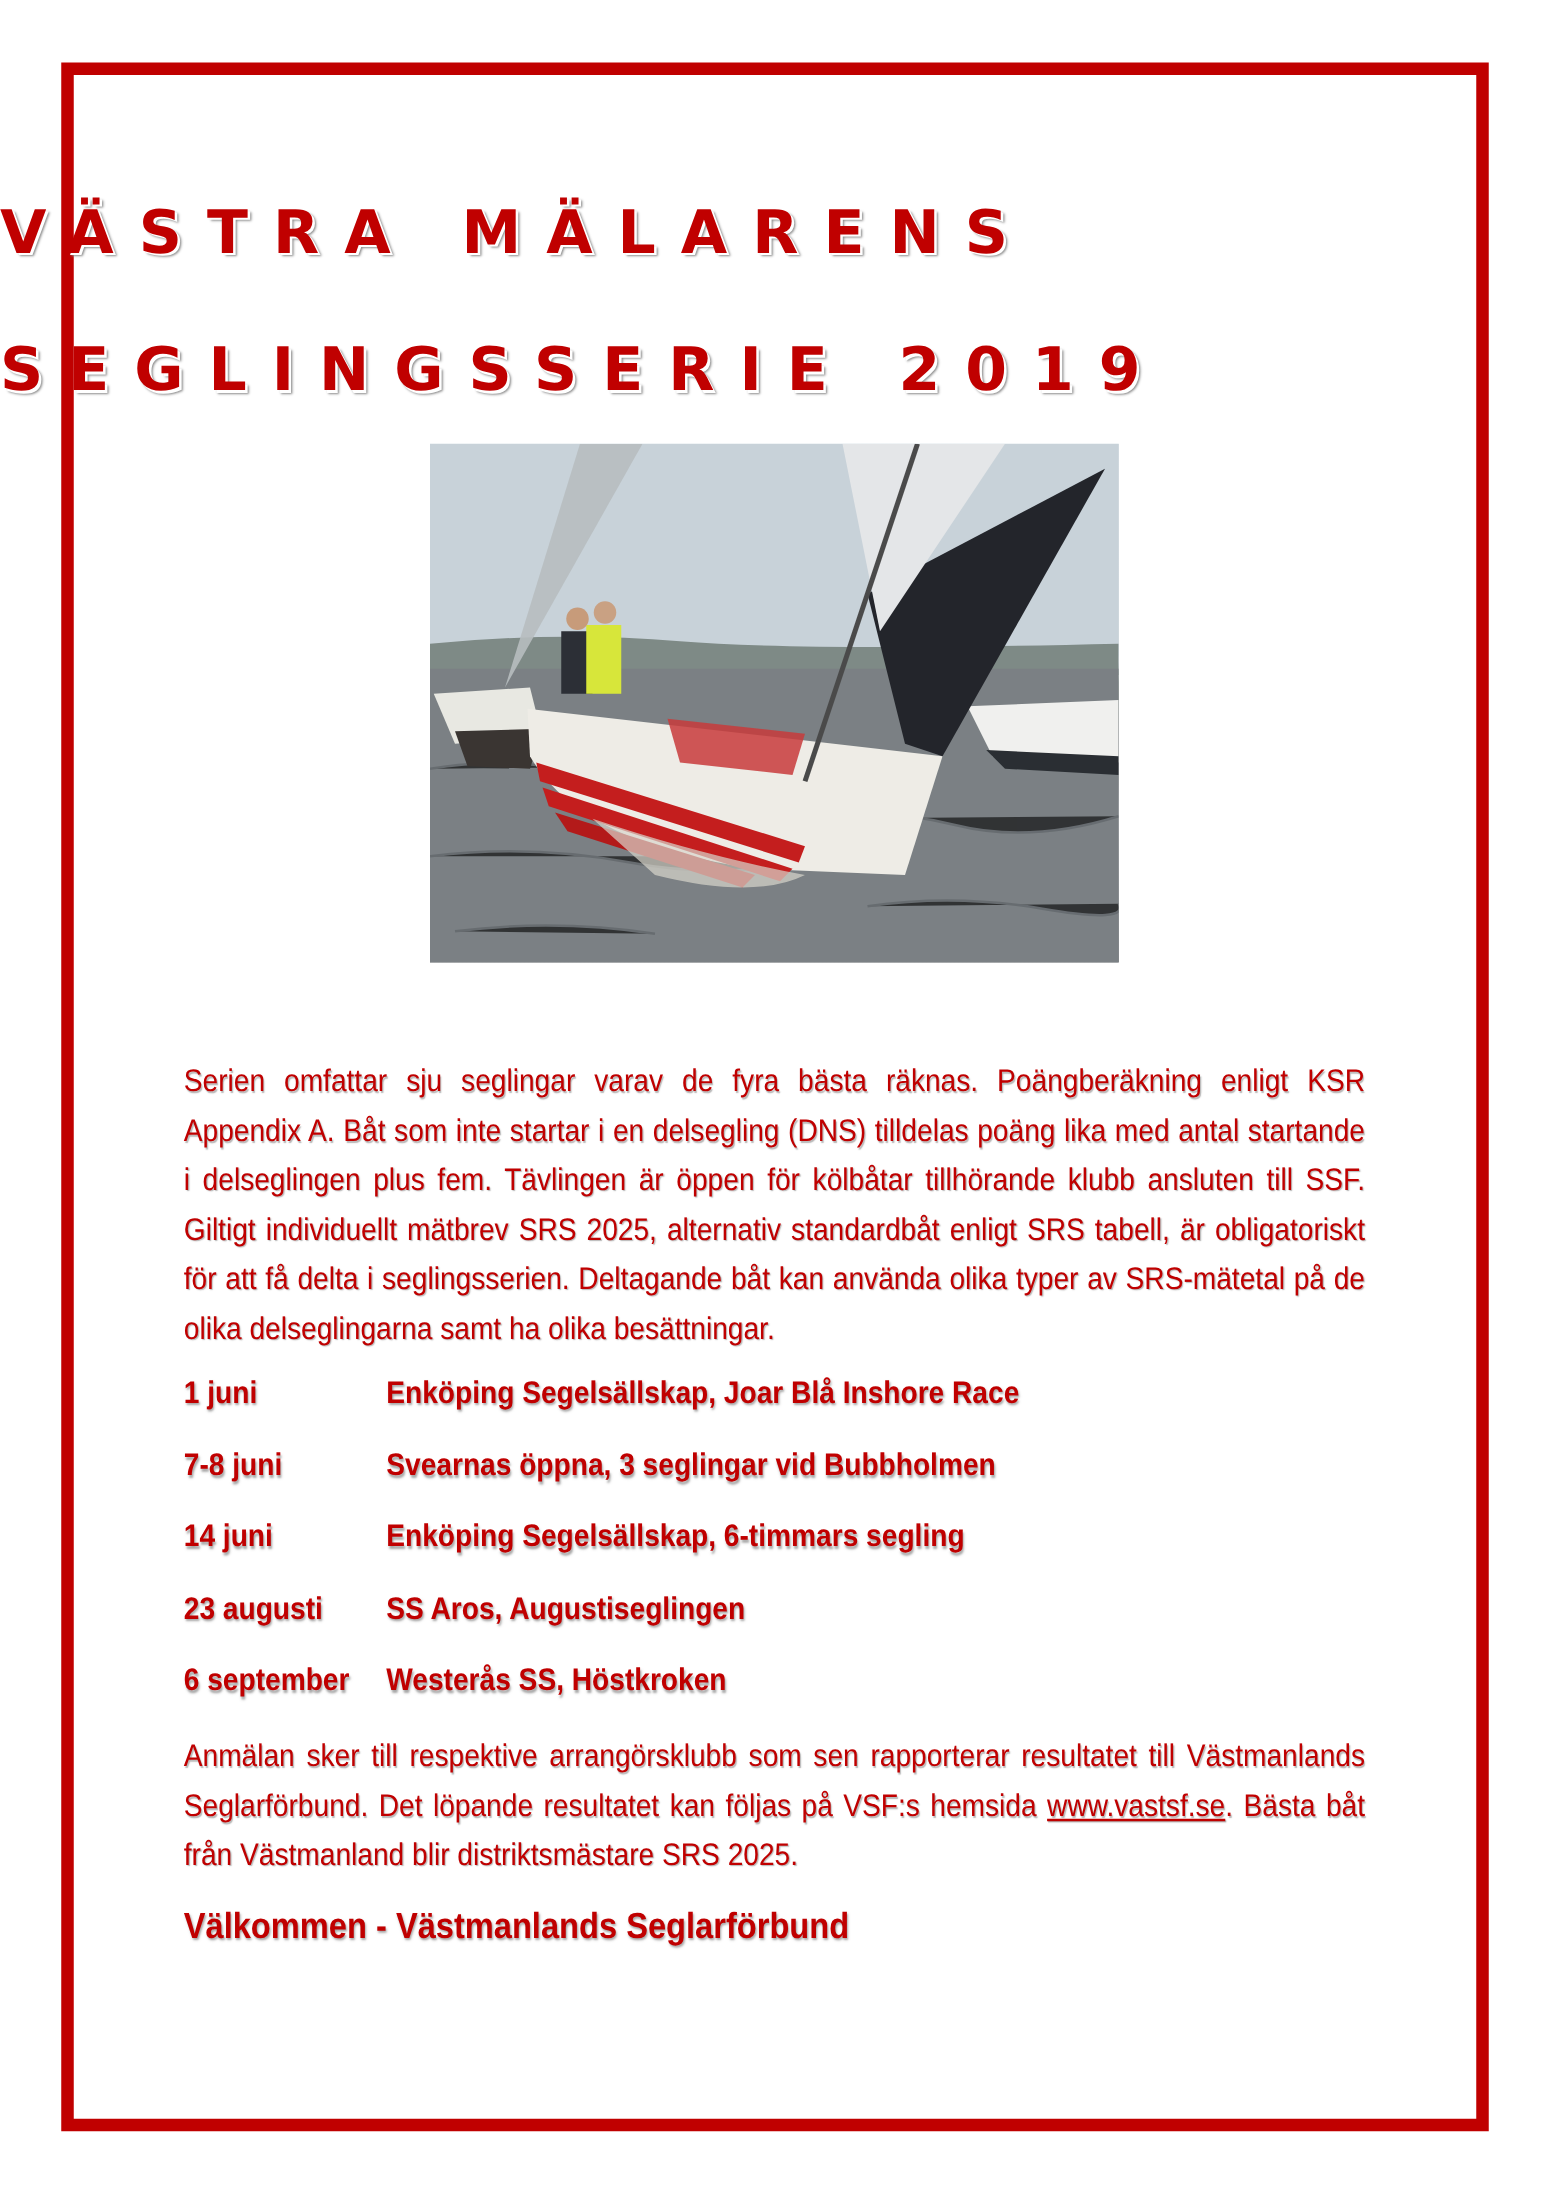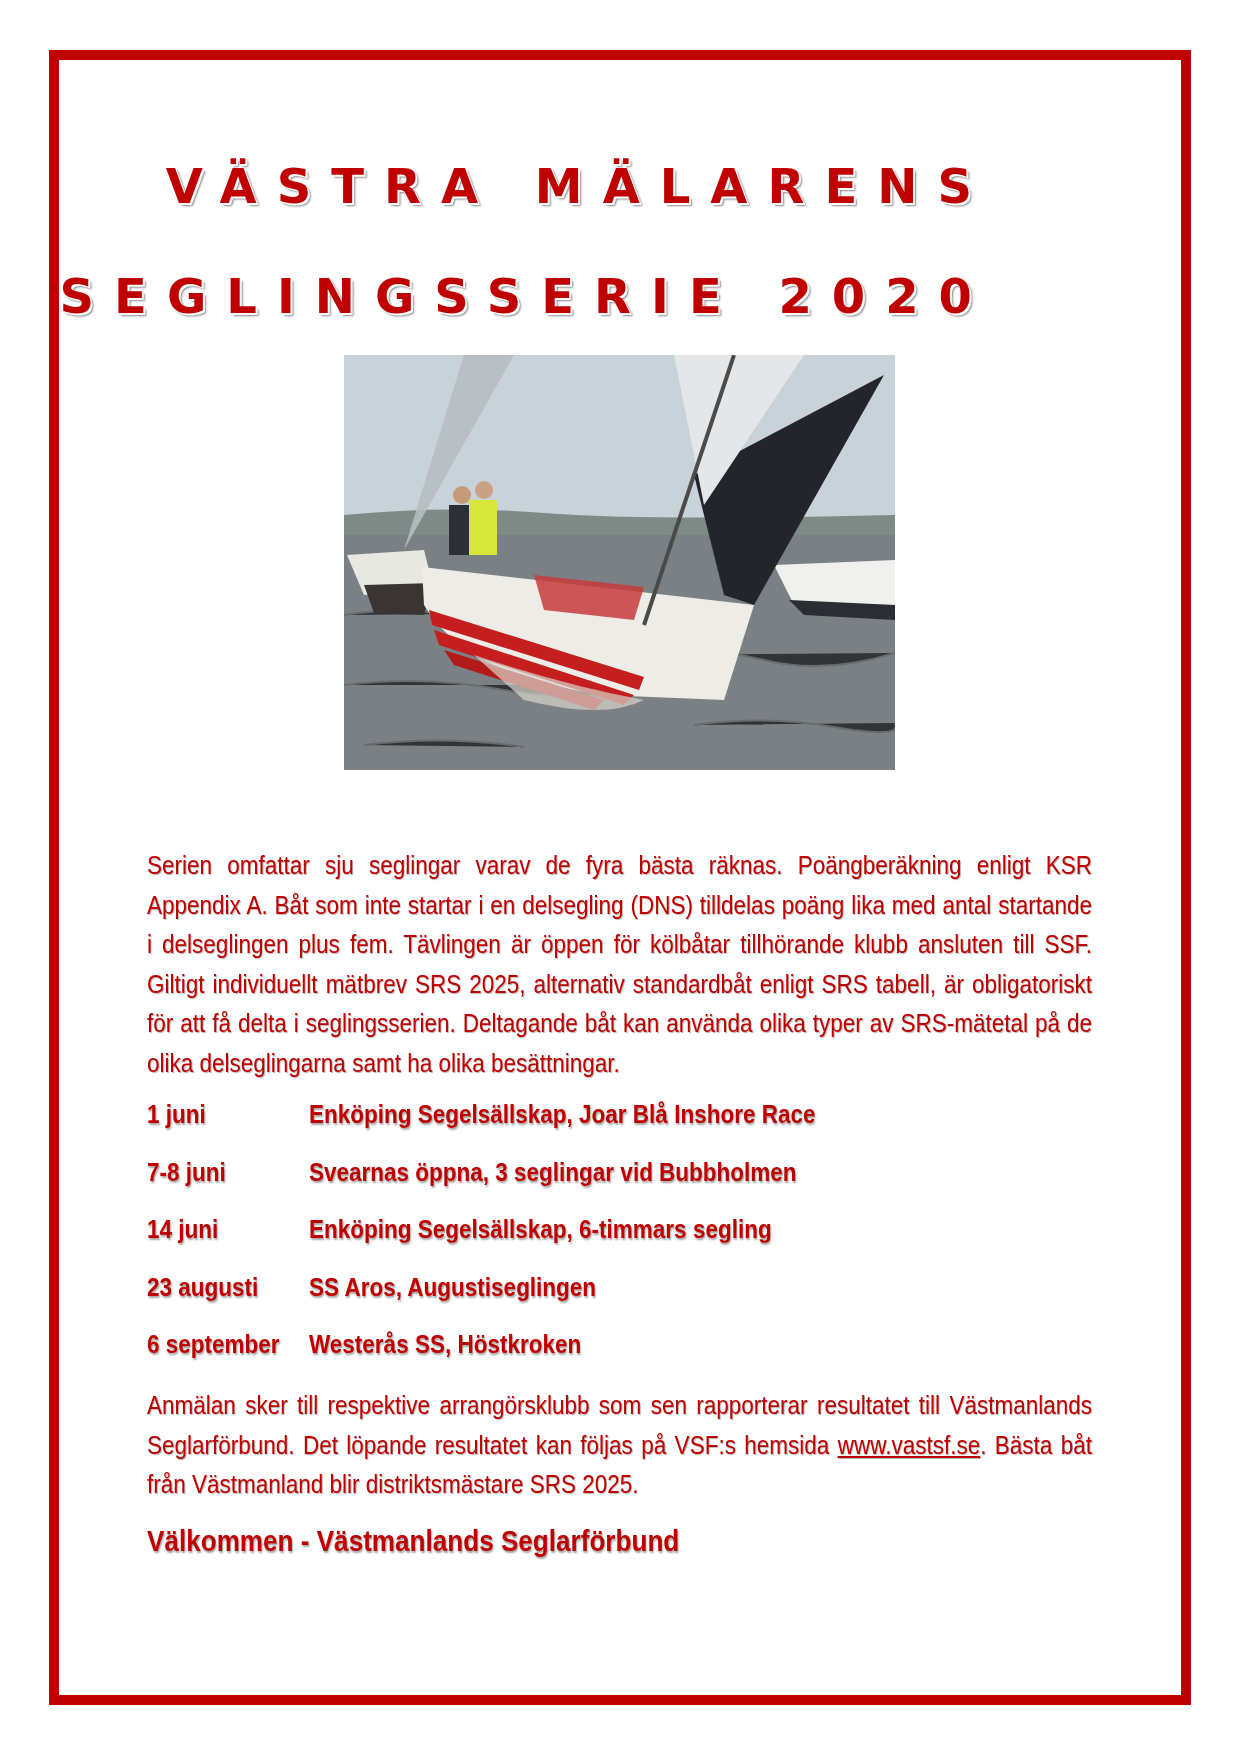--- a/index.html
+++ b/index.html
@@ -2,21 +2,21 @@
 <html><head>
 <meta charset="utf-8">
 <style>
   html, body { margin:0; padding:0; background:#ffffff; }
   body { width:1240px; height:1754px; position:relative; overflow:hidden; }
   .frame {
     position:absolute; left:49px; top:50px; width:1122px; height:1635px;
     border:10px solid #C00000; box-sizing:content-box;
   }
   .title {
-    position:absolute; left:0; width:992px; text-align:right;
+    position:absolute; left:0; width:992px; text-align:left;
     font-family:"DejaVu Sans", sans-serif; font-weight:bold;
     color:#C00000; font-size:48px; letter-spacing:20px;
     text-shadow: 2px 2px 0 #ffffff, 3px 3px 2px #8a8a8a;
   }
   .title.l1 { top:158px; }
   .title.l2 { top:268px; }
   .photo {
     position:absolute; left:344px; top:355px; width:551px; height:415px;
     overflow:hidden;
     background:linear-gradient(180deg,#c9d3da 0%,#c3cdd4 42%,#7d8a86 46%,#6d7470 52%,#6b6f72 56%,#8c9094 70%,#5d6165 100%);
@@ -44,21 +44,21 @@
     font-size:29px; transform:scaleX(0.9); transform-origin:left top;
     text-shadow: 1px 2px 2px rgba(90,90,90,0.55); white-space:nowrap;
   }
 </style>
 </head>
 <body>
 
 <div class="frame"></div>
 
 <div class="title l1">VÄSTRA MÄLARENS</div>
-<div class="title l2">SEGLINGSSERIE 2020</div>
+<div class="title l2">SEGLINGSSERIE 2019</div>
 
 <div class="photo">
   <svg width="551" height="415" viewBox="0 0 551 415">
     <rect x="0" y="0" width="551" height="170" fill="#c8d2d9"></rect>
     <path d="M0 160 Q100 150 200 158 T551 160 L551 185 L0 185 Z" fill="#7e8a86"></path>
     <rect x="0" y="180" width="551" height="235" fill="#7b8084"></rect>
     <g stroke="#5b6064" stroke-width="2" opacity="0.6">
       <path d="M0 260 Q60 250 120 262 T240 258"></path>
         <path d="M300 300 Q360 290 420 305 T551 298"></path>
       <path d="M0 330 Q80 320 160 335 T320 330"></path>

